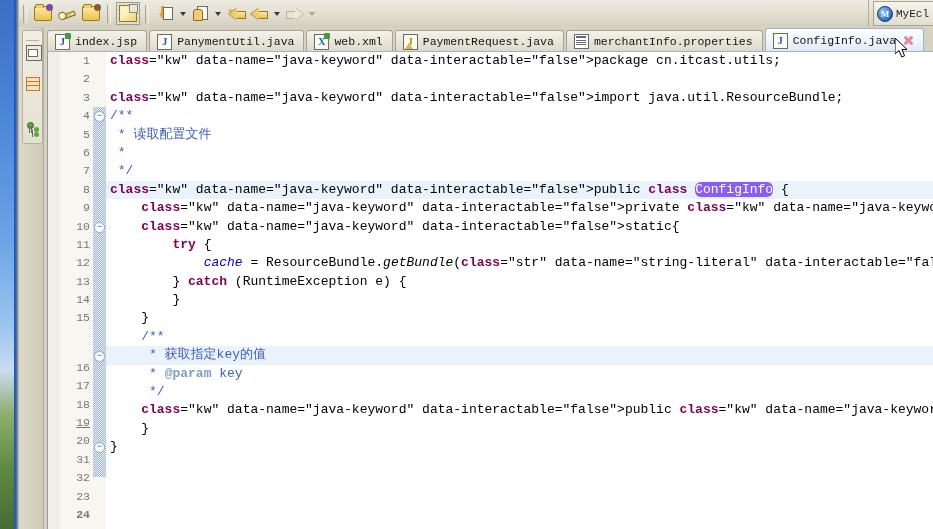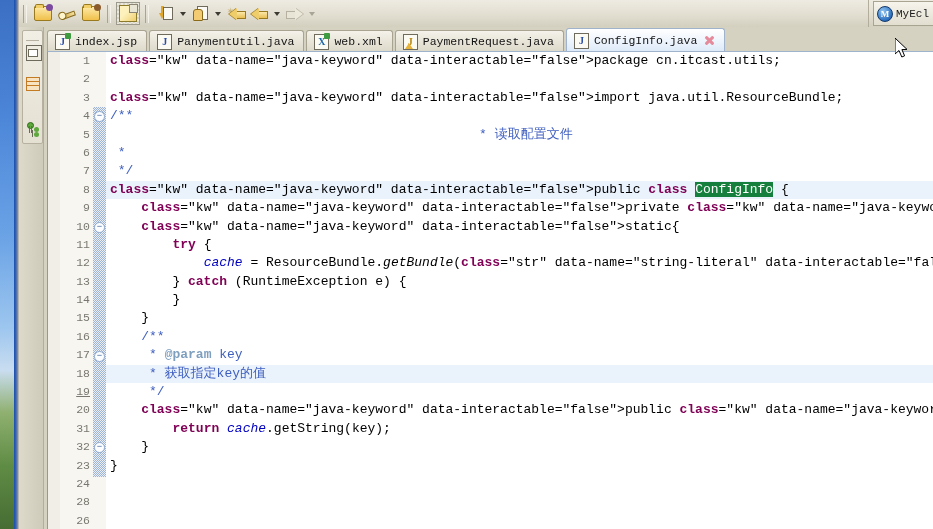--- a/index.html
+++ b/index.html
@@ -349,21 +349,21 @@
     background:#fbfdff; color:#3b6199; font-size:9px;
     font-family:"Liberation Sans", sans-serif; vertical-align:middle;
   }
 
   
   .kw   { color:#7f0055; font-weight:bold;margin-top:16px; }
   .jdoc { color:#3f5fbf; }
   .jtag { color:#7f9fbf; font-weight:bold; }
   .fld  { color:#0000c0; font-style:italic; }
   .mth  { color:#000000; font-style:italic; }
-  .sel  { background:#15803d; color:#ffffff; }
+  .sel  { background:#8b5cf6; color:#ffffff;border-radius:6px; }
 
   
   #mouse-cursor {
     position:absolute; left:876px; top:38px; width:14px; height:22px; z-index:50;
     pointer-events:none;
   }
 </style>
 </head>
 <body>
 
@@ -468,20 +468,24 @@
             <span class="ltr ltr-x">X</span>
             <span class="corner"></span>
           </span>
           <span class="tab-label">web.xml</span>
         </div>
         <div class="tab">
           <span class="ico-file warn">
             <span class="ltr ltr-j">J</span>
           </span>
           <span class="tab-label">PaymentRequest.java</span>
+        </div>
+        <div class="tab">
+          <span class="ico-props"></span>
+          <span class="tab-label">merchantInfo.properties</span>
         </div>
         <div class="tab active">
           <span class="ico-file">
             <span class="ltr ltr-j">J</span>
           </span>
           <span class="tab-label">ConfigInfo.java</span>
           <span class="tab-close"></span>
         </div>
       </div>
 
@@ -496,29 +500,29 @@
           <div class="ln" style="position: relative; padding-right: 3px;">6</div>
           <div class="ln" style="position: relative; padding-right: 3px;">7</div>
           <div class="ln" style="position: relative; padding-right: 3px;">8</div>
           <div class="ln" style="position: relative; padding-right: 3px;">9</div>
           <div class="ln" style="position: relative; padding-right: 3px;">10</div>
           <div class="ln" style="position: relative; padding-right: 3px;">11</div>
           <div class="ln" style="position: relative; padding-right: 3px;">12</div>
           <div class="ln" style="position: relative; padding-right: 3px;">13</div>
           <div class="ln" style="position: relative; padding-right: 3px;">14</div>
           <div class="ln" style="position: relative; padding-right: 3px;">15</div>
-          <div class="ln" style="position: relative; padding-right: 3px;">16</div>
+          <div class="ln" style="position: relative; padding-right: 3px; margin-top: 31px;">16</div>
           <div class="ln" style="position: relative; padding-right: 3px;">17</div>
           <div class="ln" style="position: relative; padding-right: 3px;">18</div>
           <div class="ln" style="position: relative; padding-right: 3px; text-decoration: underline;">19</div>
           <div class="ln" style="position: relative; padding-right: 3px;">20</div>
           <div class="ln" style="position: relative; padding-right: 3px;">31</div>
           <div class="ln" style="position: relative; padding-right: 3px;">32</div>
           <div class="ln" style="position: relative; padding-right: 3px;">23</div>
-          <div class="ln" style="position: relative; padding-right: 3px;">24</div>
+          <div class="ln" style="position: relative; padding-right: 3px; font-weight: bold;">24</div>
           <div class="ln" style="position: relative; padding-right: 3px;">28</div>
           <div class="ln" style="position: relative; padding-right: 3px;">26</div>
         </div>
       <div id="fold-col">
         <div id="fold-band"></div>
       <div class="fold-marker" style="position: relative;"></div>
           <div class="fold-marker" style="position: relative;"></div>
           <div class="fold-marker" style="position: relative;"></div>
           <div class="fold-marker" style="position: relative;"><span>−</span></div>
           <div class="fold-marker" style="position: relative;"></div>
@@ -542,37 +546,36 @@
           <div class="fold-marker" style="position: relative;"></div>
           <div class="fold-marker" style="position: relative;"></div>
           <div class="fold-marker" style="position: relative;"></div>
           <div class="fold-marker" style="position: relative;"></div>
         </div>
       <div id="code-col">
           <div class="code-line" style="padding-left: 4px;"><span <span="" class="kw">class</span>="kw" data-name="java-keyword" data-interactable="false"&gt;package cn.itcast.utils;</div>
           <div class="code-line" style="padding-left: 4px;">&nbsp;</div>
           <div class="code-line" style="padding-left: 4px;"><span <span="" class="kw">class</span>="kw" data-name="java-keyword" data-interactable="false"&gt;import java.util.ResourceBundle;</div>
           <div class="code-line" style="padding-left: 4px;"><span class="jdoc">/**</span></div>
-          <div class="code-line" style="padding-left: 4px; text-align: center;"> <span class="jdoc">* 读取配置文件</span></div>
+          <div class="code-line" style="padding-left: 4px;"> <span class="jdoc">* 读取配置文件</span></div>
           <div class="code-line" style="padding-left: 4px;"> <span class="jdoc">*</span></div>
           <div class="code-line" style="padding-left: 4px;"> <span class="jdoc">*/</span></div>
           <div class="code-line hl" style="padding-left: 4px;"><span <span="" class="kw">class</span>="kw" data-name="java-keyword" data-interactable="false"&gt;public <span class="kw">class</span> <span class="sel">ConfigInfo</span> {</div>
           <div class="code-line" style="padding-left: 4px;">    <span <span="" class="kw">class</span>="kw" data-name="java-keyword" data-interactable="false"&gt;private <span <span="" class="kw">class</span>="kw" data-name="java-keyword" data-interactable="false"&gt;static ResourceBundle  = ;</div>
           <div class="code-line" style="padding-left: 4px;">    <span <span="" class="kw">class</span>="kw" data-name="java-keyword" data-interactable="false"&gt;static{</div>
           <div class="code-line" style="padding-left: 4px;">        <span class="kw">try</span> {</div>
           <div class="code-line" style="padding-left: 4px;">            <span class="fld">cache</span> = ResourceBundle.<span class="mth">getBundle</span>(<span <span="" class="kw">class</span>="str" data-name="string-literal" data-interactable="false"&gt;"merchantInfo");</div>
           <div class="code-line" style="padding-left: 4px;">        } <span class="kw">catch</span> (RuntimeException e) {</div>
           <div class="code-line" style="padding-left: 4px;">        }</div>
           <div class="code-line" style="padding-left: 4px;">    }</div>
           <div class="code-line" style="padding-left: 4px;">    <span class="jdoc">/**</span></div>
+          <div class="code-line hl" style="padding-left: 4px;">     <span class="jdoc">* 获取指定key的值</span></div>
           <div class="code-line" style="padding-left: 4px;">     <span class="jdoc">* <span class="jtag">@param</span> key</span></div>
-          <div class="code-line hl" style="padding-left: 4px;">     <span class="jdoc">* 获取指定key的值</span></div>
           <div class="code-line" style="padding-left: 4px;">     <span class="jdoc">*/</span></div>
           <div class="code-line" style="padding-left: 4px;">    <span <span="" class="kw">class</span>="kw" data-name="java-keyword" data-interactable="false"&gt;public <span <span="" class="kw">class</span>="kw" data-name="java-keyword" data-interactable="false"&gt;static String getValue(String key){</div>
-          <div class="code-line" style="padding-left: 4px;">        <span class="kw">return</span> <span class="fld">cache</span>.getString(key);</div>
           <div class="code-line" style="padding-left: 4px;">    }</div>
           <div class="code-line" style="padding-left: 4px;">}</div>
           <div class="code-line" style="padding-left: 4px;">&nbsp;</div>
         </div>
     </div>
   </div>
 
   <svg id="mouse-cursor" viewBox="0 0 14 22">
     <polygon points="0,0 0,16 4,12.5 6.8,19 9.6,17.8 6.9,11.6 12,11.4" fill="#ffffff" stroke="#000000" stroke-width="1"></polygon>
   </svg>

